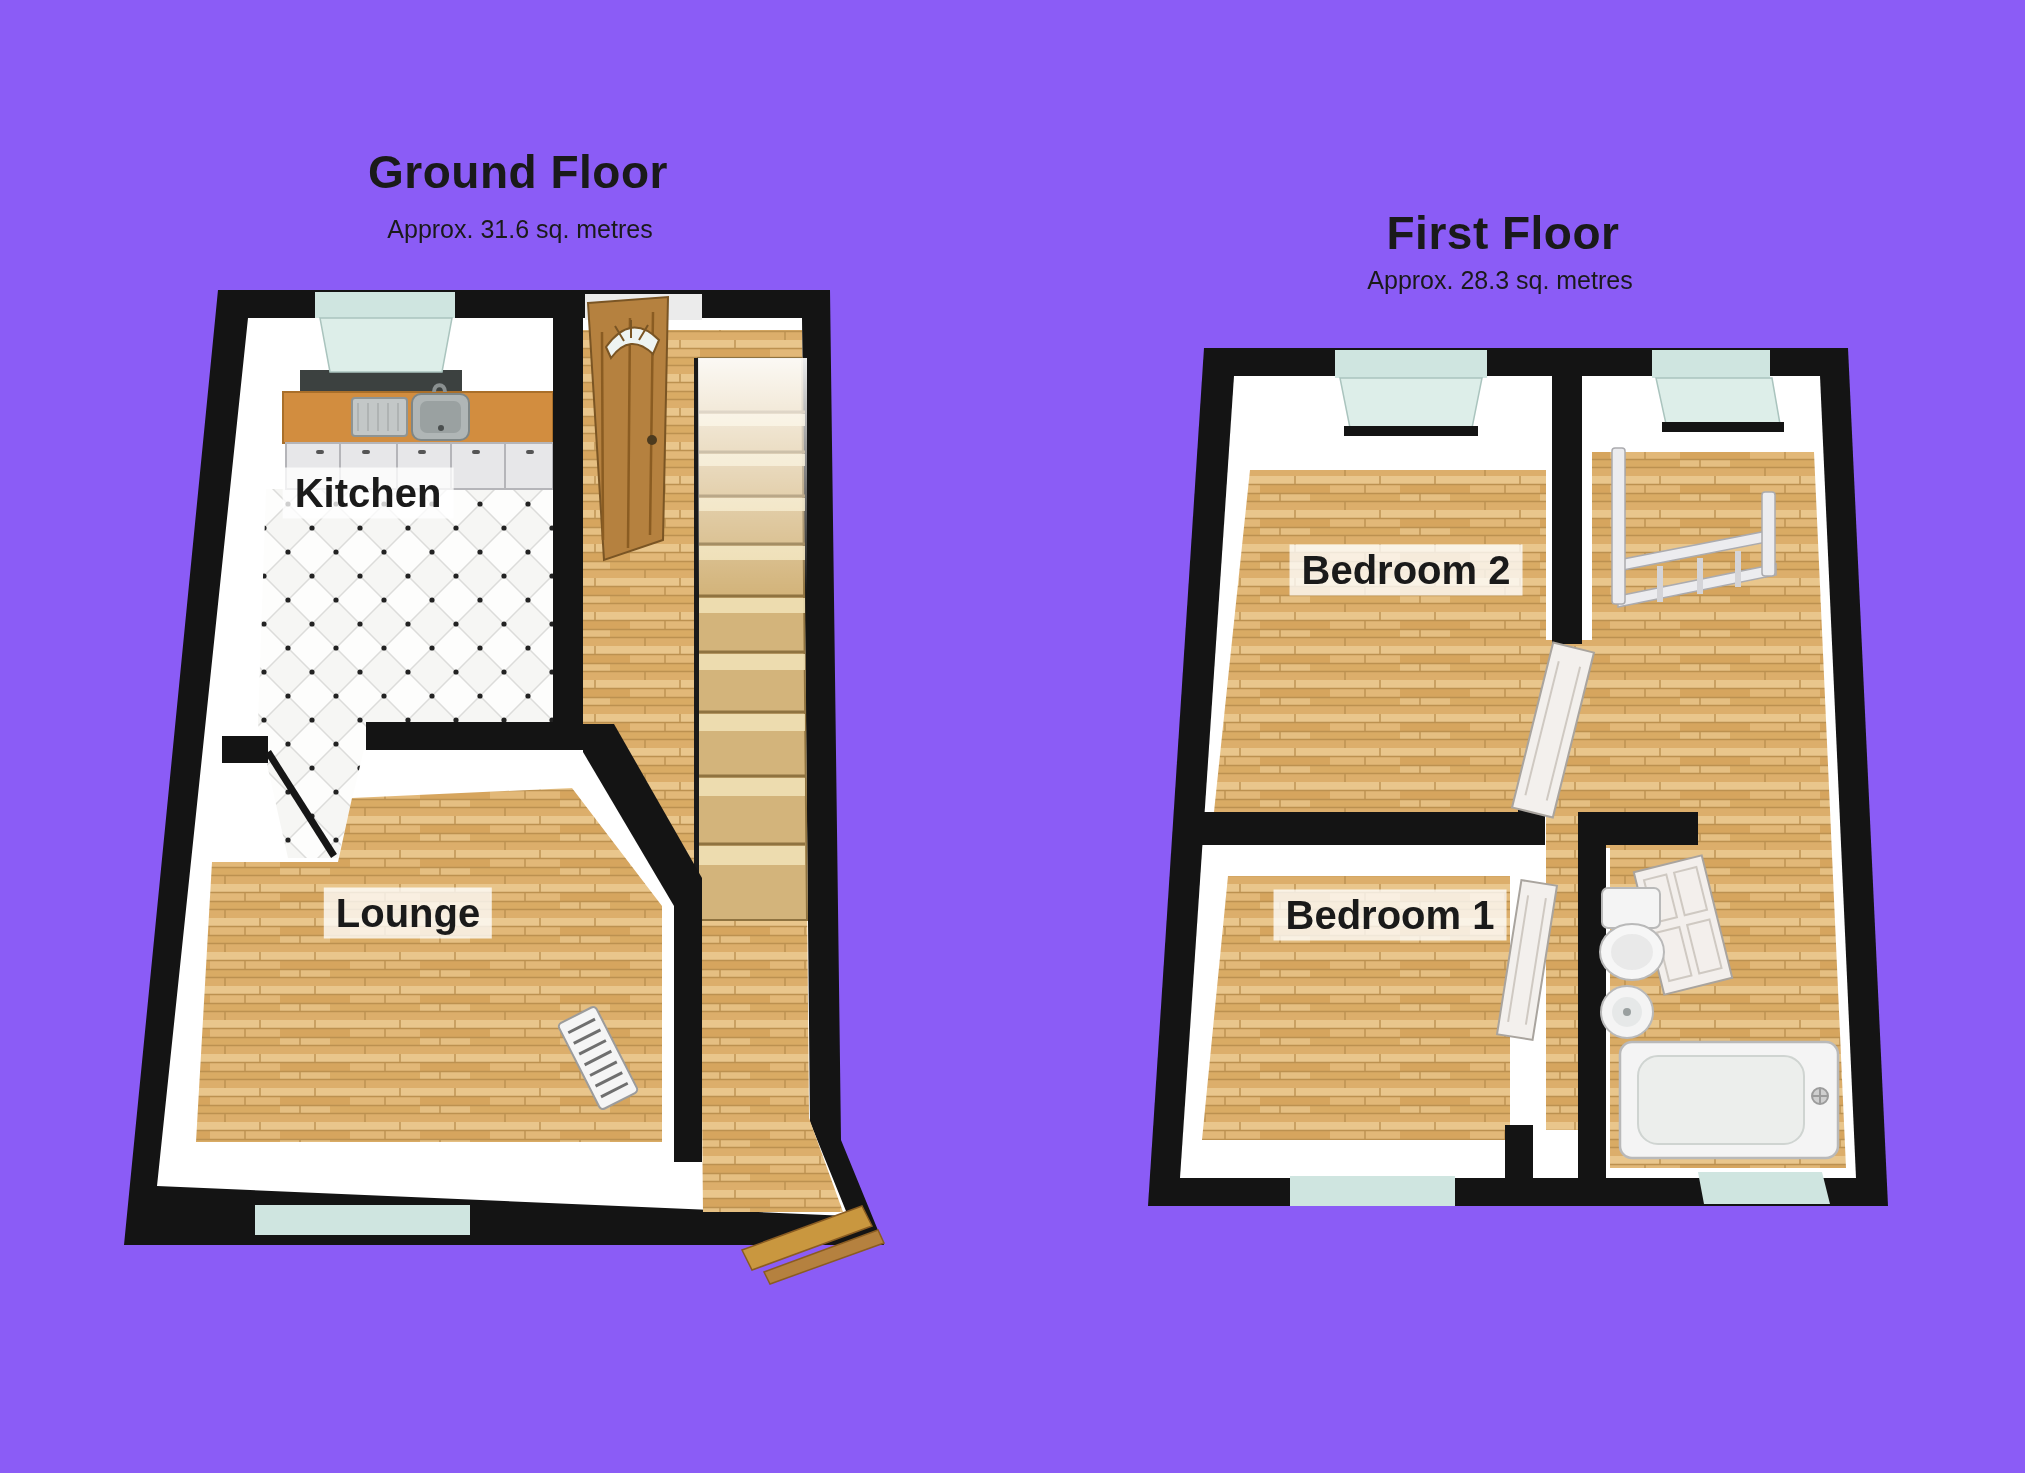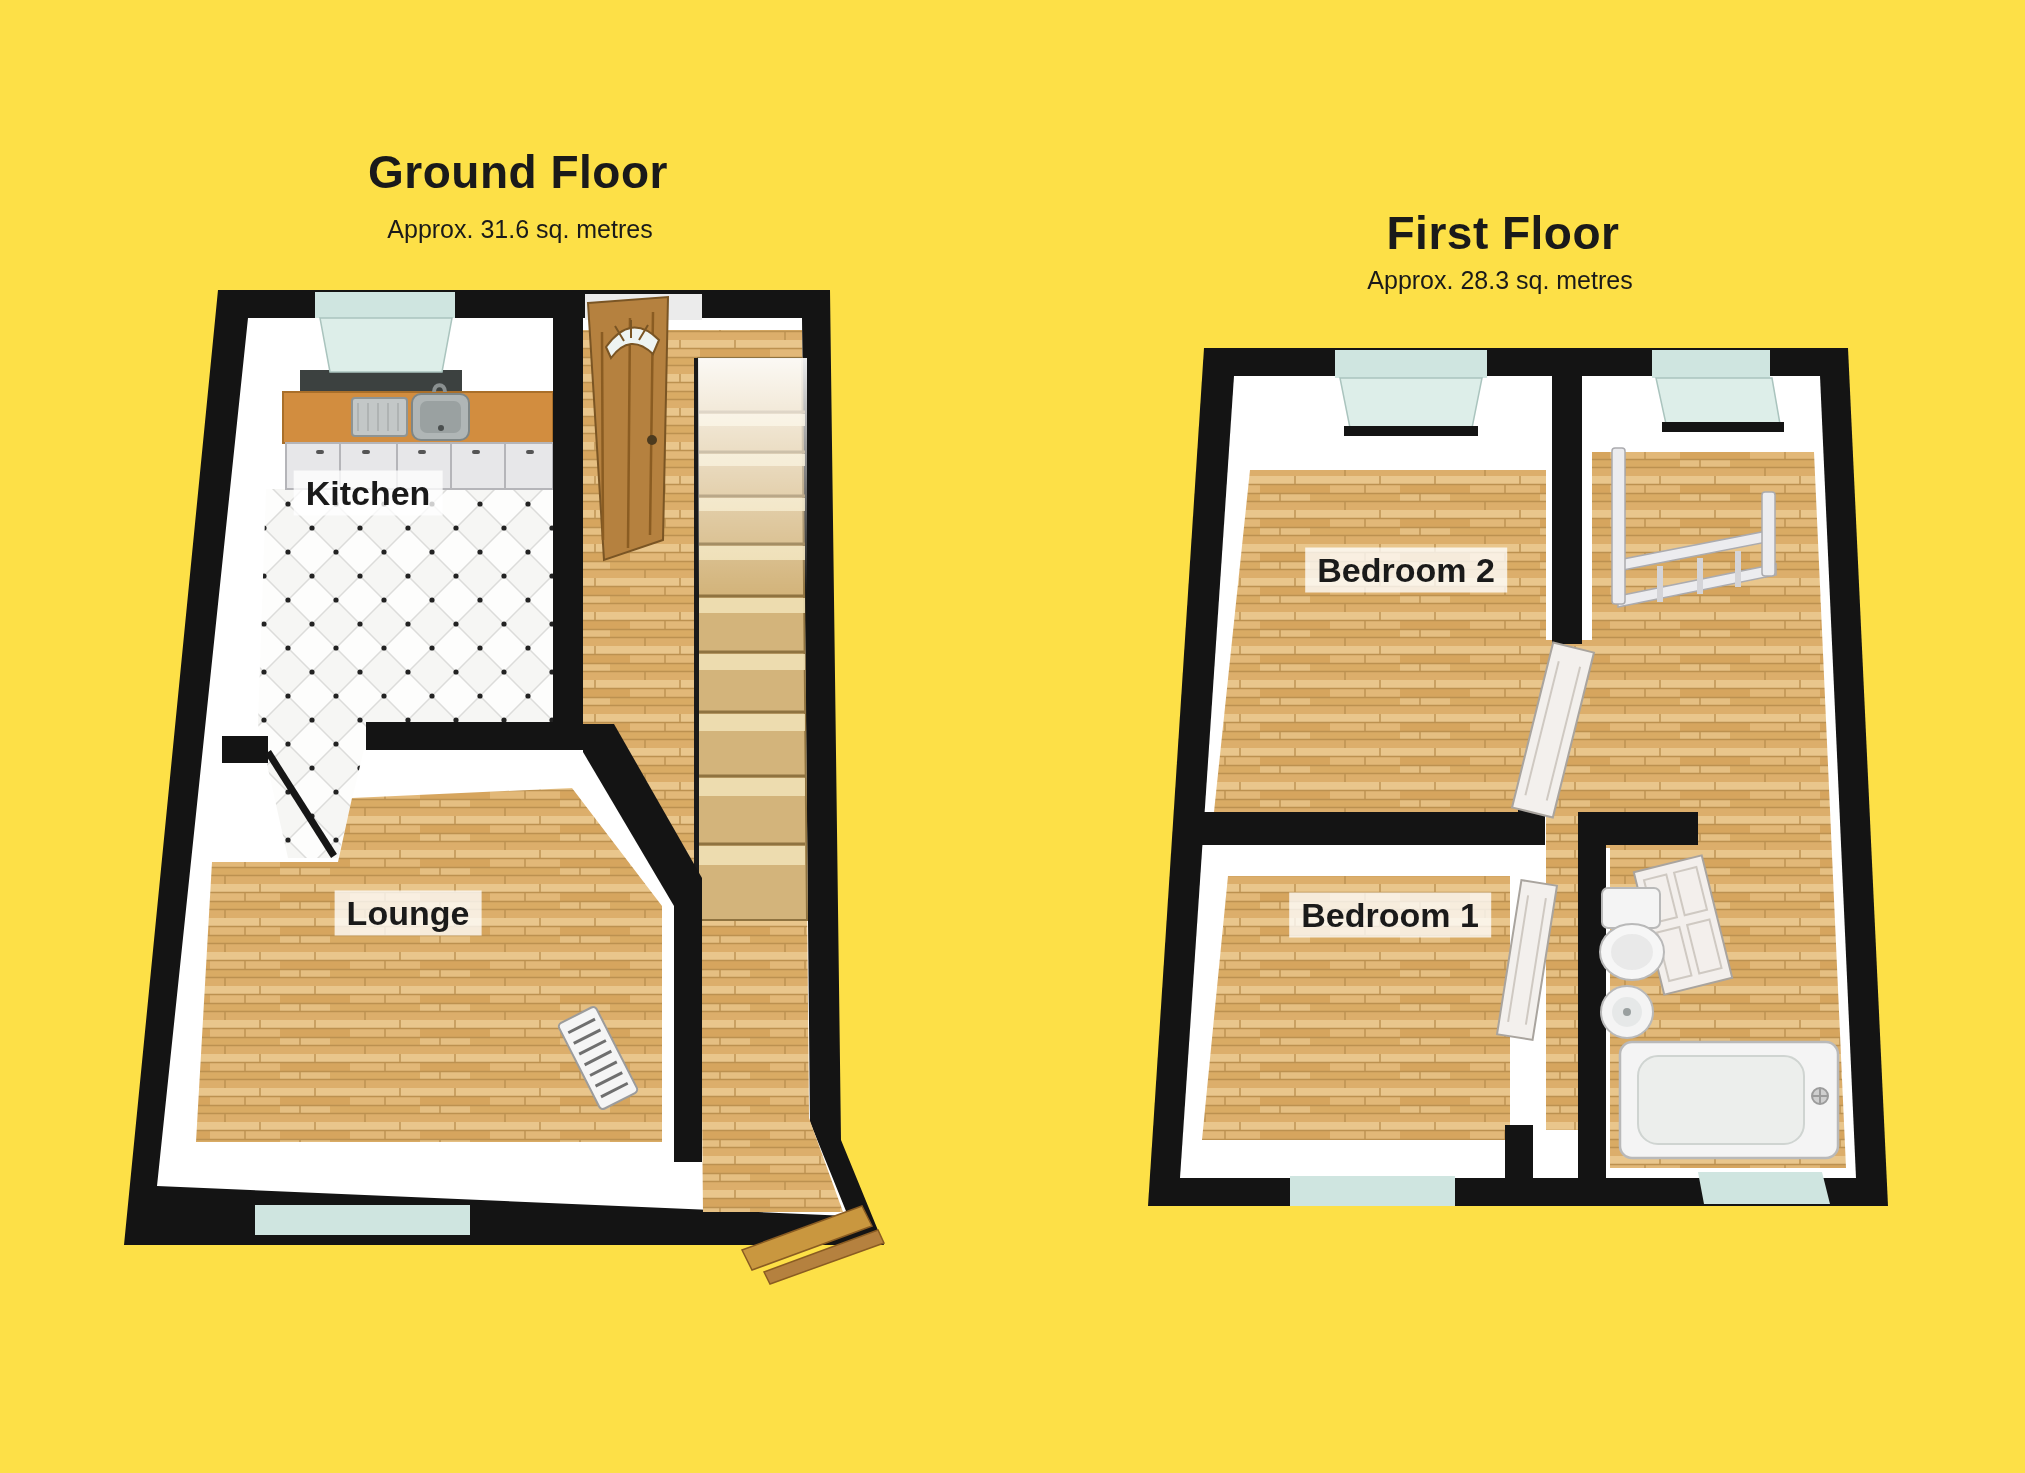--- a/index.html
+++ b/index.html
@@ -4,21 +4,21 @@
 <style>
   html, body {
     margin: 0;
     padding: 0;
     background: #ffffff;
   }
   .canvas {
     position: relative;
     width: 2025px;
     height: 1473px;
-    background: #fde047;
+    background: #8b5cf6;
     overflow: hidden;
     font-family: "Liberation Sans", sans-serif;
   }
   .plan-svg {
     position: absolute;
     left: 0;
     top: 0;
     width: 2025px;
     height: 1473px;
   }
@@ -31,21 +31,21 @@
   }
   .plan-title {
     font-size: 46px;
     font-weight: bold;
     letter-spacing: 0.5px;
   }
   .plan-sub {
     font-size: 25px;
   }
   .room-label {
-    font-size: 34px;
+    font-size: 40px;
     font-weight: bold;
     background: rgba(255,255,255,0.78);
     padding: 3px 12px;
   }
   .footer-label {
     font-size: 31px;
   }
 </style>
 </head>
 <body>

